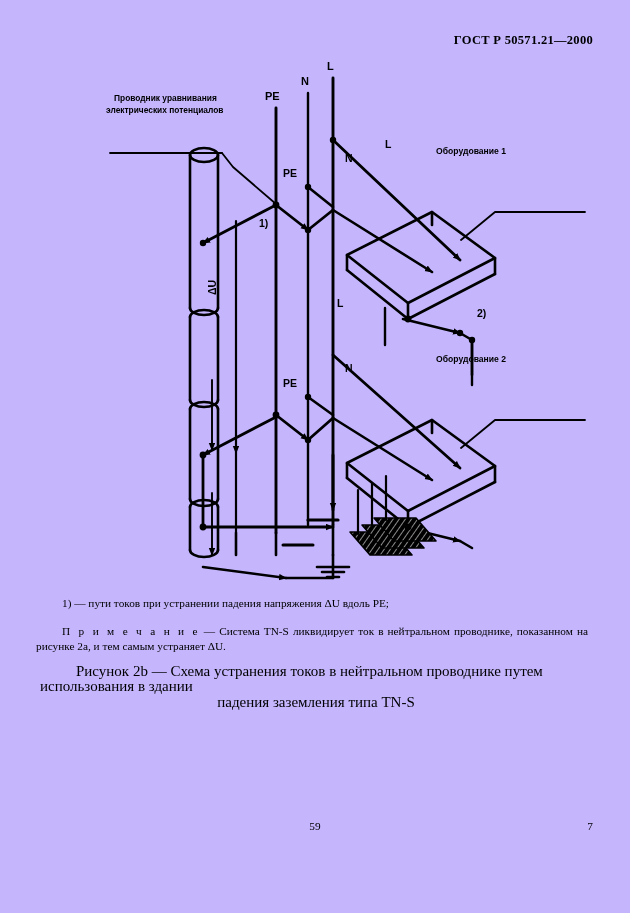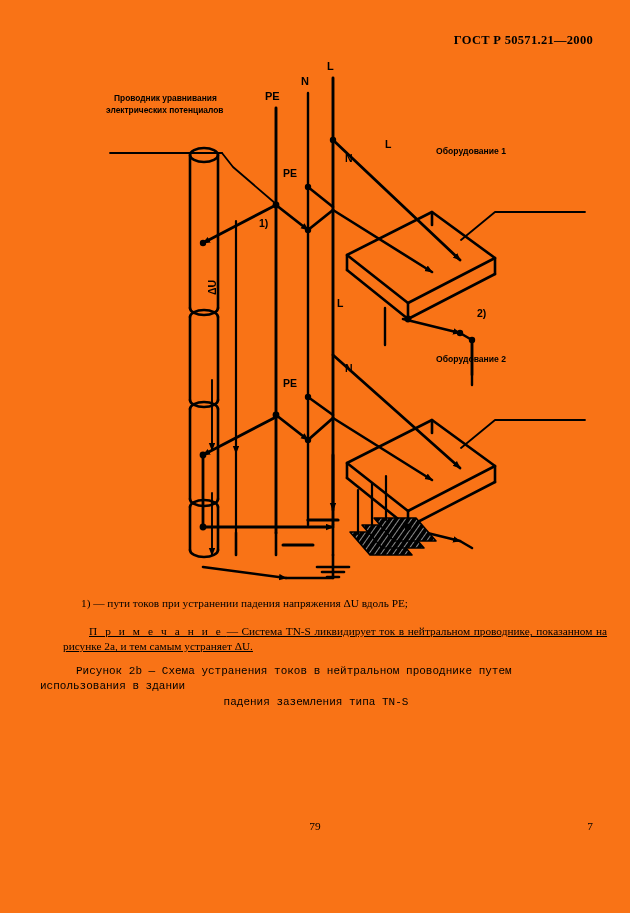--- a/index.html
+++ b/index.html
@@ -13,21 +13,21 @@
     position: relative;
     font-family: "Liberation Serif", serif;
     color: #000000;
     overflow: hidden;
   }
 
   
   #page {
     position: absolute;
     inset: 0;
-    background: #f97316;
+    background: #c4b5fd;
   }
 
   
   #std-header {
     position: absolute;
     top: 33px;
     right: 37px;
     font-family: "Liberation Serif", serif;
     font-weight: bold;
     font-size: 12.5px;
@@ -47,48 +47,47 @@
 
   .fig-label {
     font-family: "Liberation Sans", sans-serif;
     font-weight: bold;
     fill: #000;
   }
 
   
   #notes {
     position: absolute;
-    left: 55px;
+    left: 36px;
     top: 596px;
     width: 552px;
     font-family: "Liberation Serif", serif;
     font-size: 11.3px;
     line-height: 15.2px;
     text-align: justify;
   }
   #notes .legend-line {
     text-indent: 26px;
     margin: 0;
   }
   #notes .note-para {
-    margin: 13px 0 0 8px;
+    margin: 13px 0 0 0;
     text-indent: 26px;
-    text-decoration: underline;
   }
   .sp-caps {
     letter-spacing: 2.2px;
   }
 
   #caption {
     position: absolute;
     left: 40px;
     top: 664px;
     width: 552px;
-    font-family: Liberation Mono, monospace;
-    font-size: 11px;
+    font-family: Liberation Serif, serif;
+    font-size: 15px;
     line-height: 15.4px;
     text-align: center;
   }
   #caption .cap-first {
     display: block;
     text-align: left;
     text-indent: 36px;
   }
 
   
@@ -334,16 +333,16 @@
   <div id="notes">
     <p class="legend-line">1) — пути токов при устранении падения напряжения ΔU вдоль PE;</p>
     <p class="note-para"><span class="sp-caps">П р и м е ч а н и е</span> <span>— Система TN-S ликвидирует ток в нейтральном проводнике, показанном на рисунке 2а, и тем самым устраняет ΔU.</span></p>
   </div>
 
   <div id="caption">
     <span class="cap-first">Рисунок  2b — Схема устранения токов в нейтральном проводнике путем использования в здании</span>
     <span>падения заземления типа TN-S</span>
   </div>
 
-  <div id="folio-center">79</div>
+  <div id="folio-center">59</div>
   <div id="folio-right">7</div>
 
 </div>
 
 </body></html>

